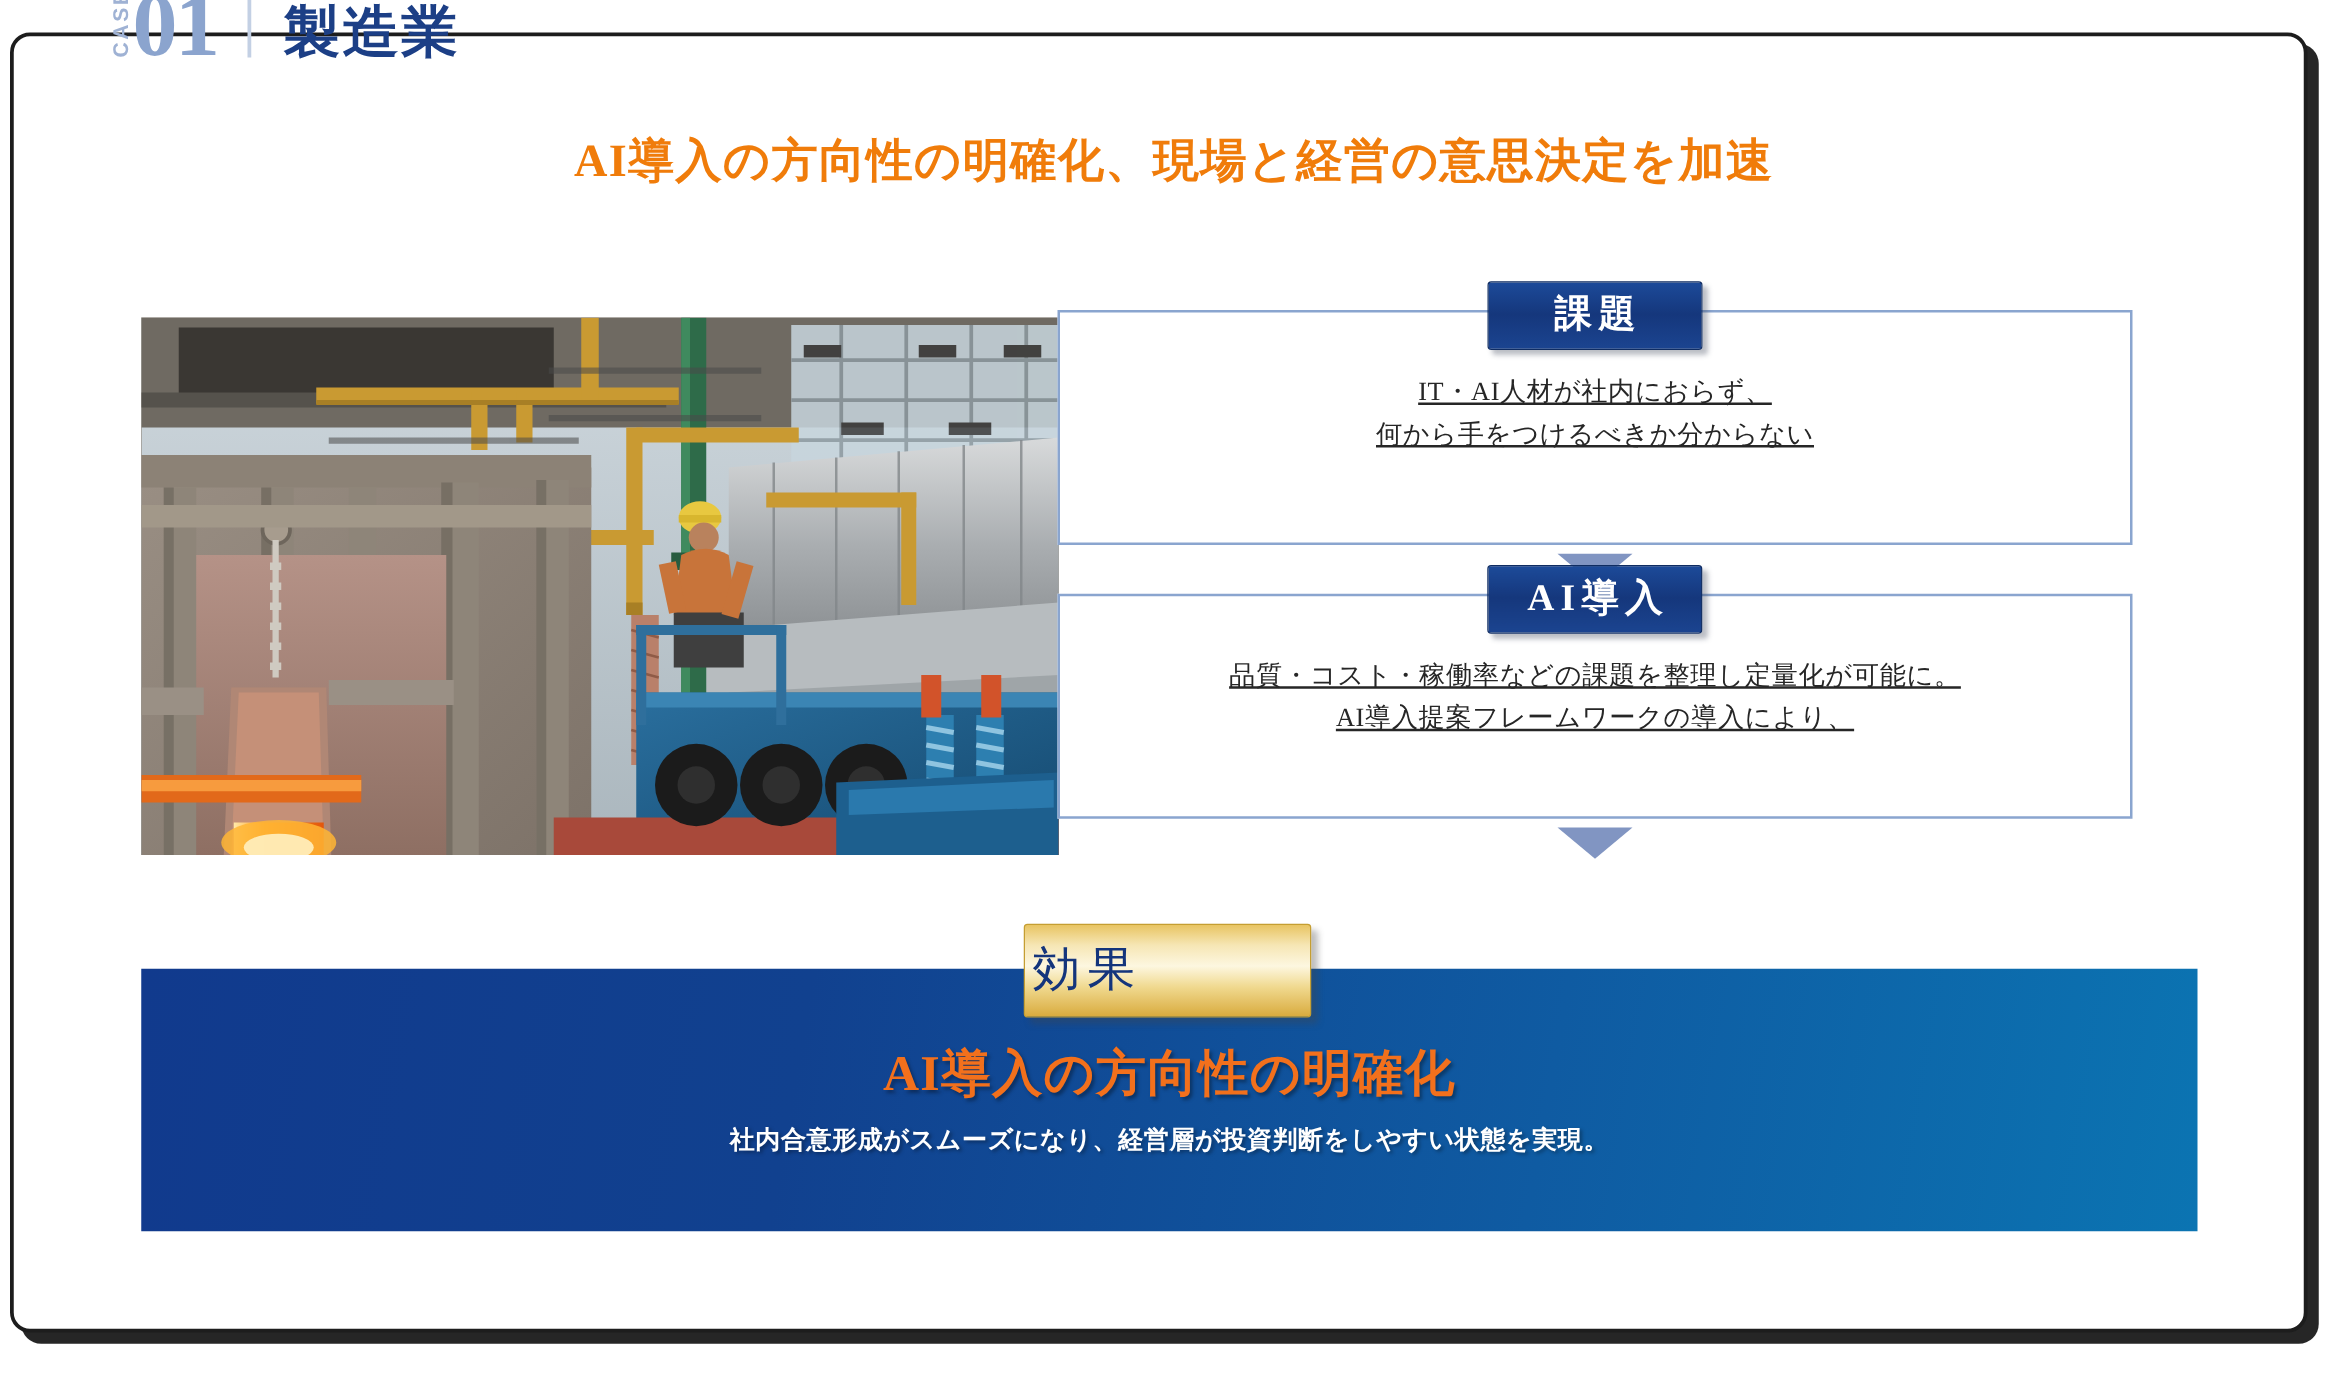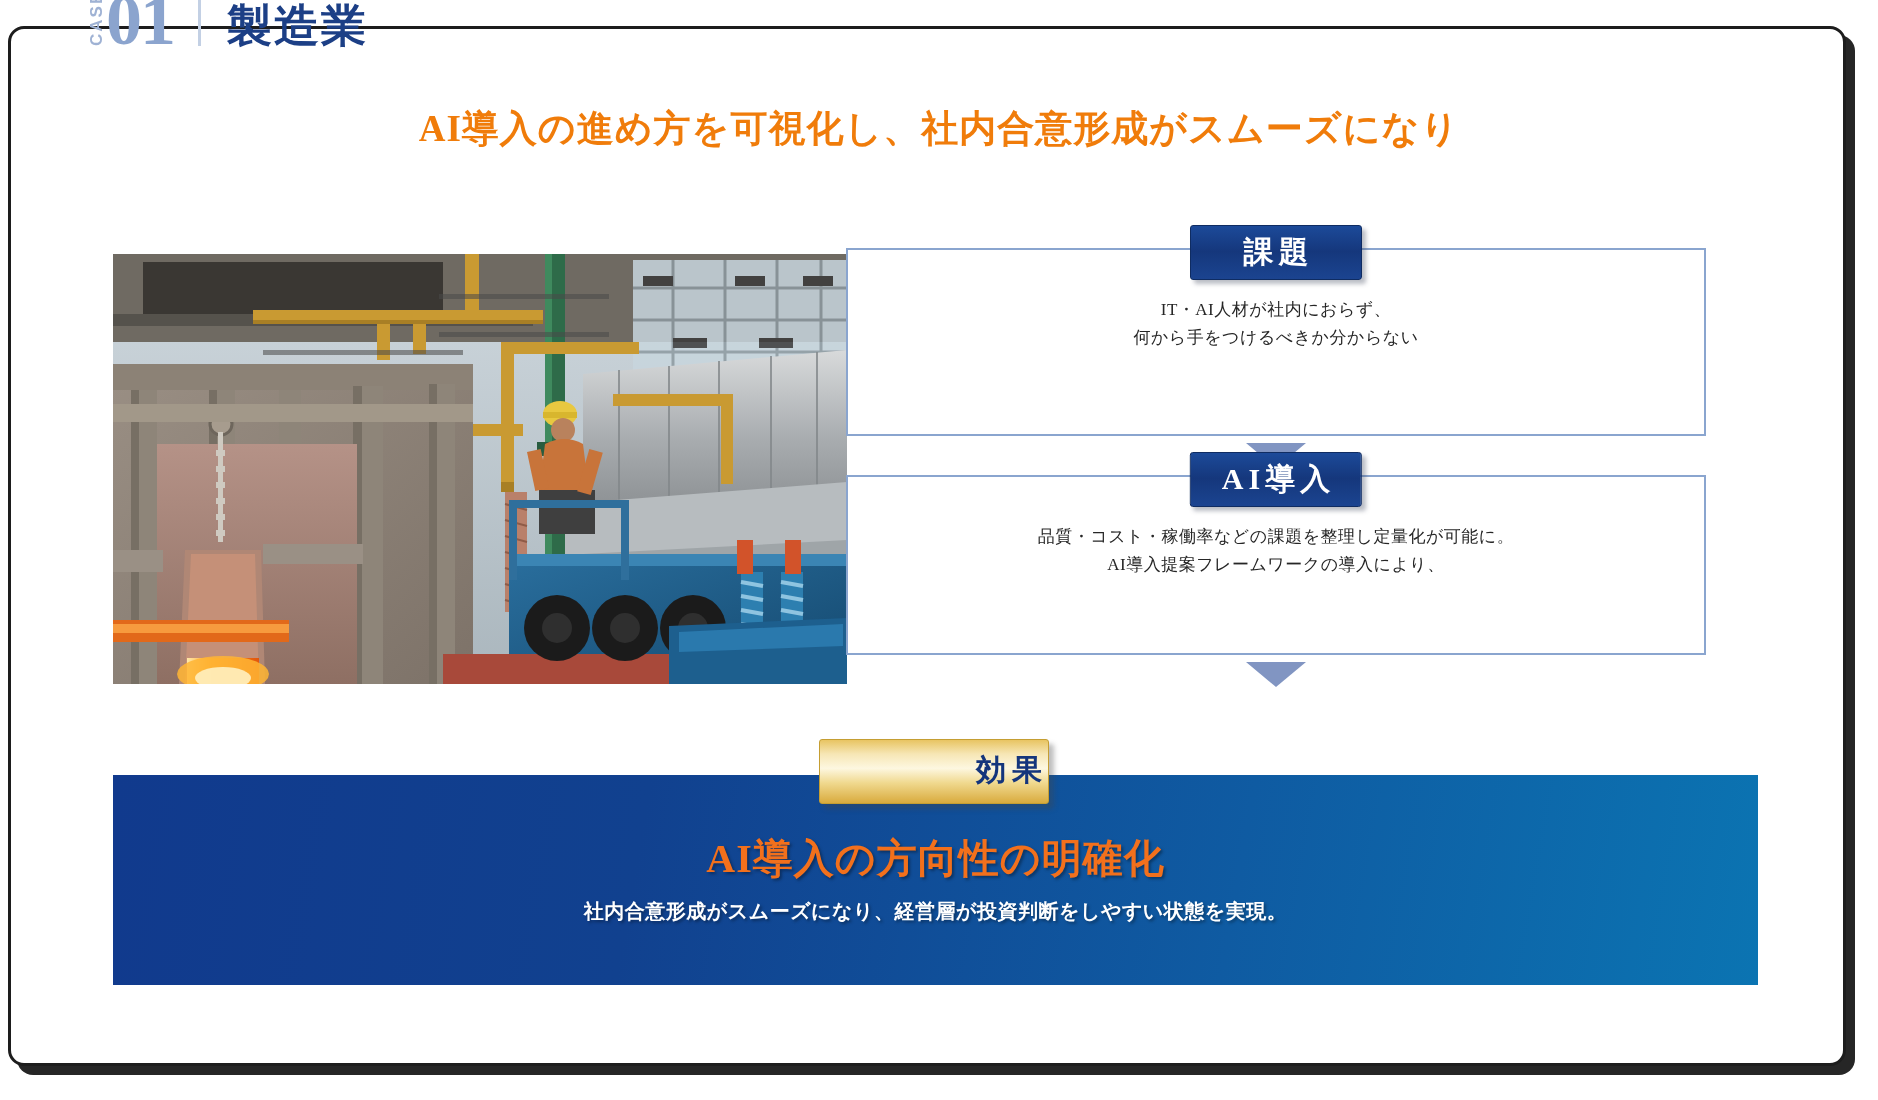--- a/index.html
+++ b/index.html
@@ -136,24 +136,25 @@
     border-radius: 3px;
     color: #ffffff;
     font-size: 30px;
     font-weight: 700;
     letter-spacing: 5px;
     text-indent: 5px;
     line-height: 1.1;
     box-shadow: 4px 4px 4px rgba(60,70,90,0.35);
   }
   .flow-text {
-    font-size: 17px;
+    font-size: 21px;
     line-height: 1.62;
     color: #262626;
     letter-spacing: 0.5px;
+    text-decoration: underline;
   }
   .flow-text div { white-space: nowrap; }
 
   .arrow-down {
     width: 0;
     height: 0;
     margin: 7px auto 7px auto;
     border-left: 30px solid transparent;
     border-right: 30px solid transparent;
     border-top: 25px solid #8195c2;
@@ -165,29 +166,29 @@
     left: 113px;
     top: 775px;
     width: 1645px;
   }
   .effect-tag {
     position: absolute;
     left: 706px;
     top: -36px;
     width: 228px;
     padding: 10px 0 12px 0;
-    text-align: right;
+    text-align: left;
     background: linear-gradient(180deg,
       #e8c462 0%, #f6e6b4 22%, #fdf7e0 45%,
       #f0d98f 68%, #d9ab3e 100%);
     border: 1px solid #c59e32;
     border-radius: 3px;
     color: #14357c;
-    font-size: 30px;
-    font-weight: 700;
+    font-size: 38px;
+    font-weight: 400;
     letter-spacing: 6px;
     text-indent: 6px;
     box-shadow: 5px 5px 5px rgba(70,70,70,0.35);
     z-index: 5;
   }
   .effect-panel {
     background: linear-gradient(100deg, #113a8d 0%, #11418f 32%, #0f5ba2 68%, #0b74b2 100%);
     padding: 56px 30px 48px 30px;
     text-align: center;
     height: 210px;
@@ -214,21 +215,21 @@
 
 <div class="slide-card"></div>
 
 <div class="case-header">
   <div class="case-word">CASE</div>
   <div class="case-number">01</div>
   <div class="case-divider"></div>
   <div class="case-industry">製造業</div>
 </div>
 
-<div class="headline">AI導入の進め方を可視化し、社内合意形成がスムーズになり</div>
+<div class="headline">AI導入の方向性の明確化、現場と経営の意思決定を加速</div>
 
 <div class="photo">
   <svg viewBox="0 0 734 430" preserveAspectRatio="none">
     <defs>
       <linearGradient id="sky" x1="0" y1="0" x2="0" y2="1">
         <stop offset="0%" stop-color="#cfd8de"></stop>
           <stop offset="100%" stop-color="#aab6bd"></stop>
       </linearGradient>
       <linearGradient id="wall" x1="0" y1="0" x2="1" y2="1">
         <stop offset="0%" stop-color="#9a8f84"></stop>

